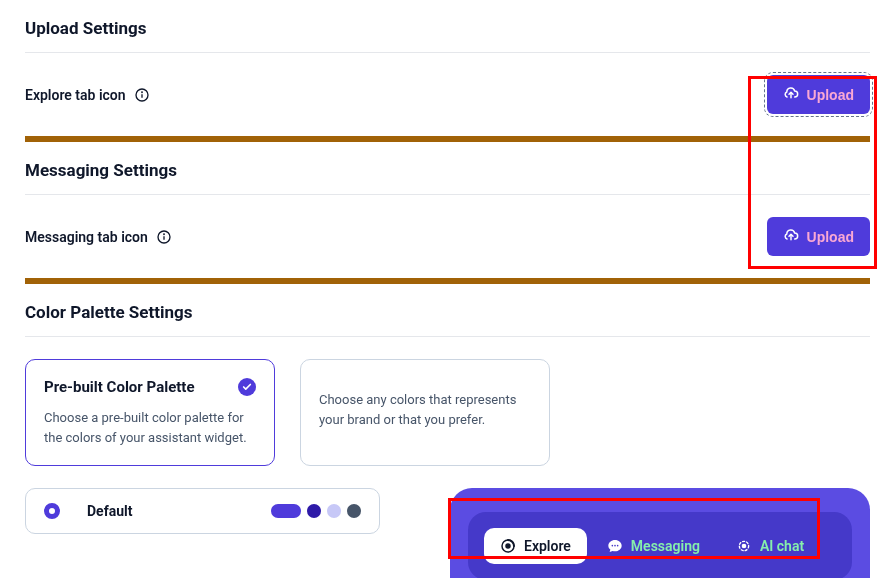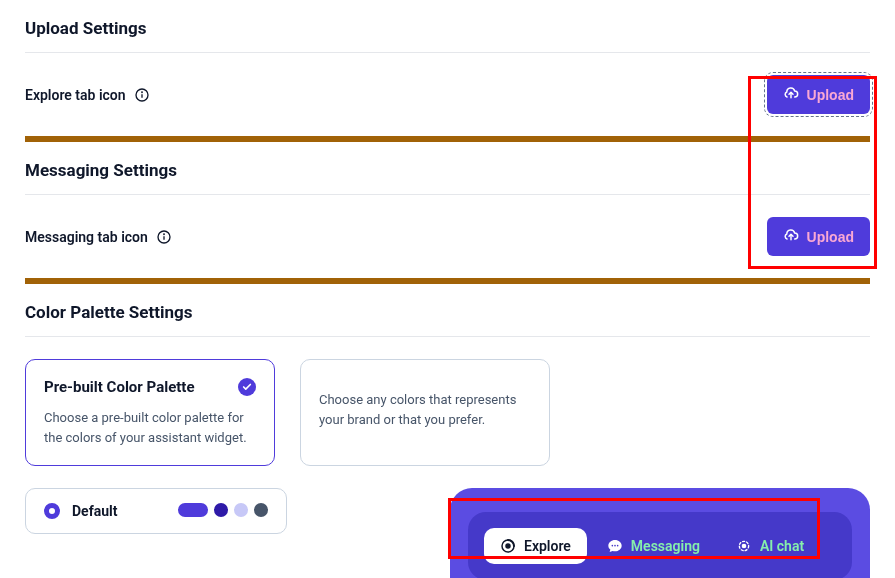--- a/index.html
+++ b/index.html
@@ -124,24 +124,24 @@
     }
     .palette-row {
       display: flex;
       gap: 25px;
       align-items: flex-start;
     }
     .palette-card {
       border: 1px solid #cbd5e1;
       border-radius: 10px;
       padding: 14px 18px;
-      width: 262px;
-      display: flex;
-      align-items: flex-start;
-      gap: 12px;
+      width: 355px;
+      display: flex;
+      align-items: center;
+      gap: 27px;
       cursor: pointer;
       background: #fff;
     }
     .radio-circle {
       width: 16px;
       height: 16px;
       border-radius: 50%;
       border: 5px solid #4f3bdb;
       background: #fff;
       flex-shrink: 0;

